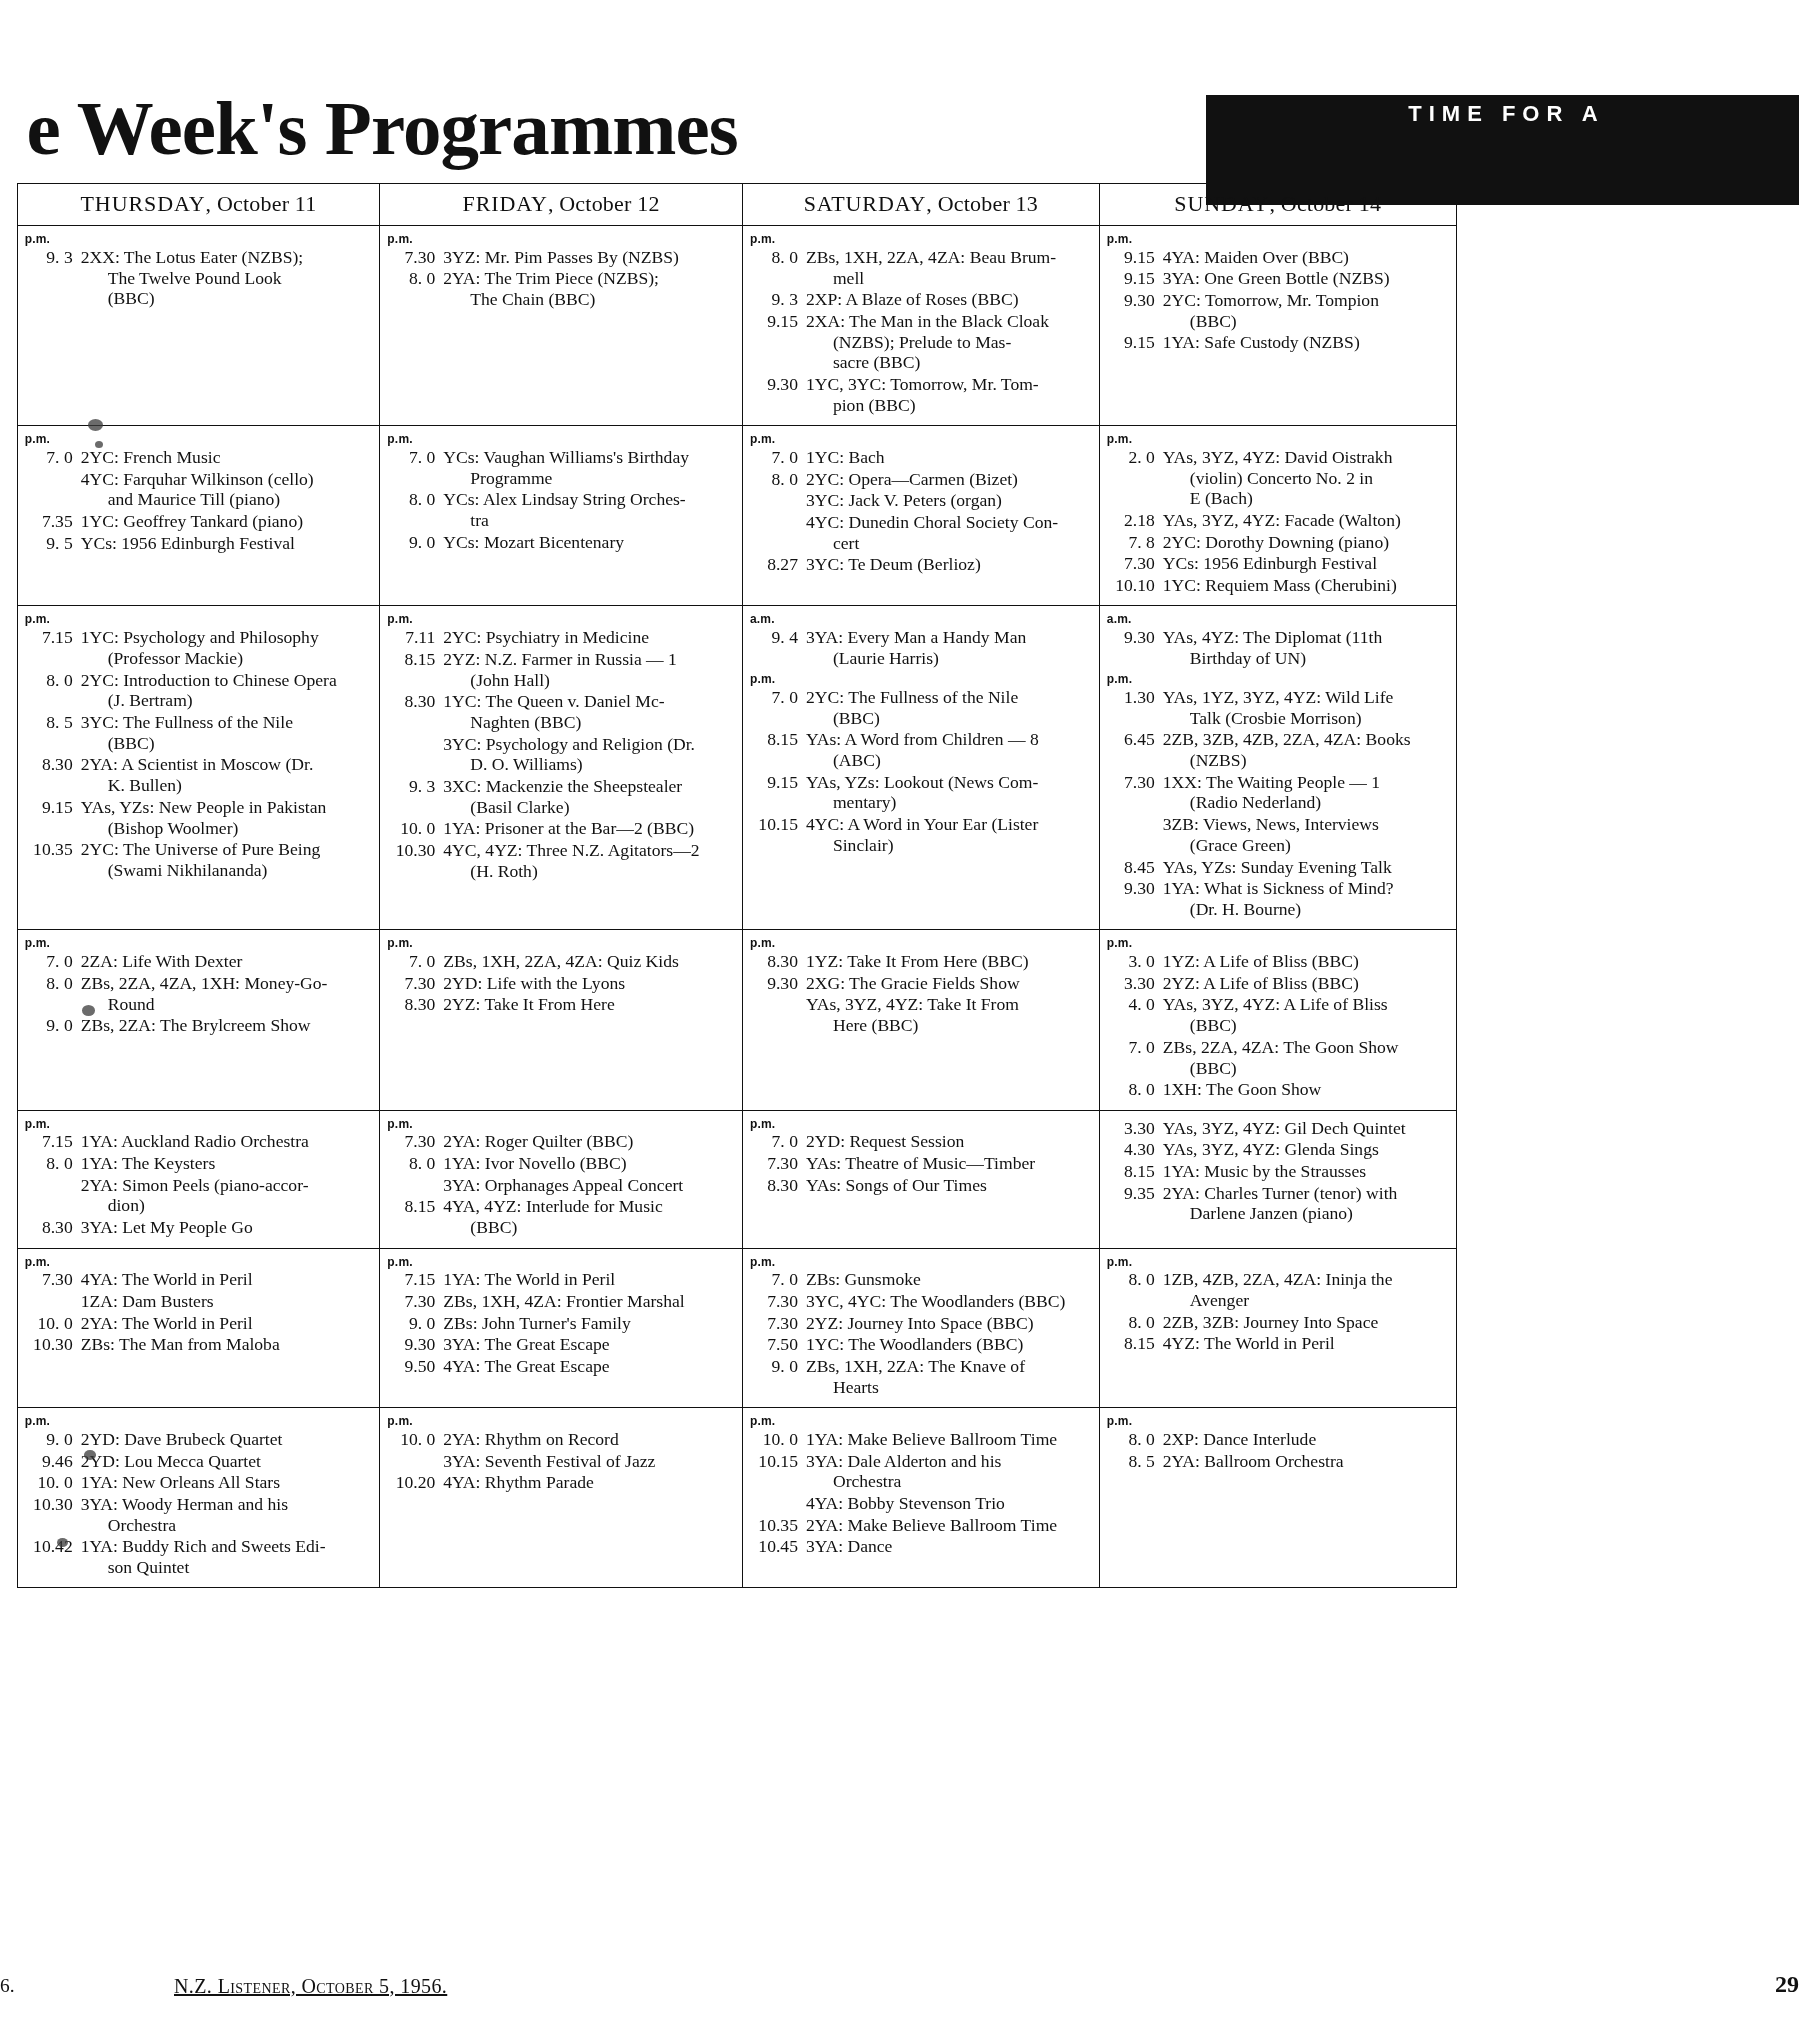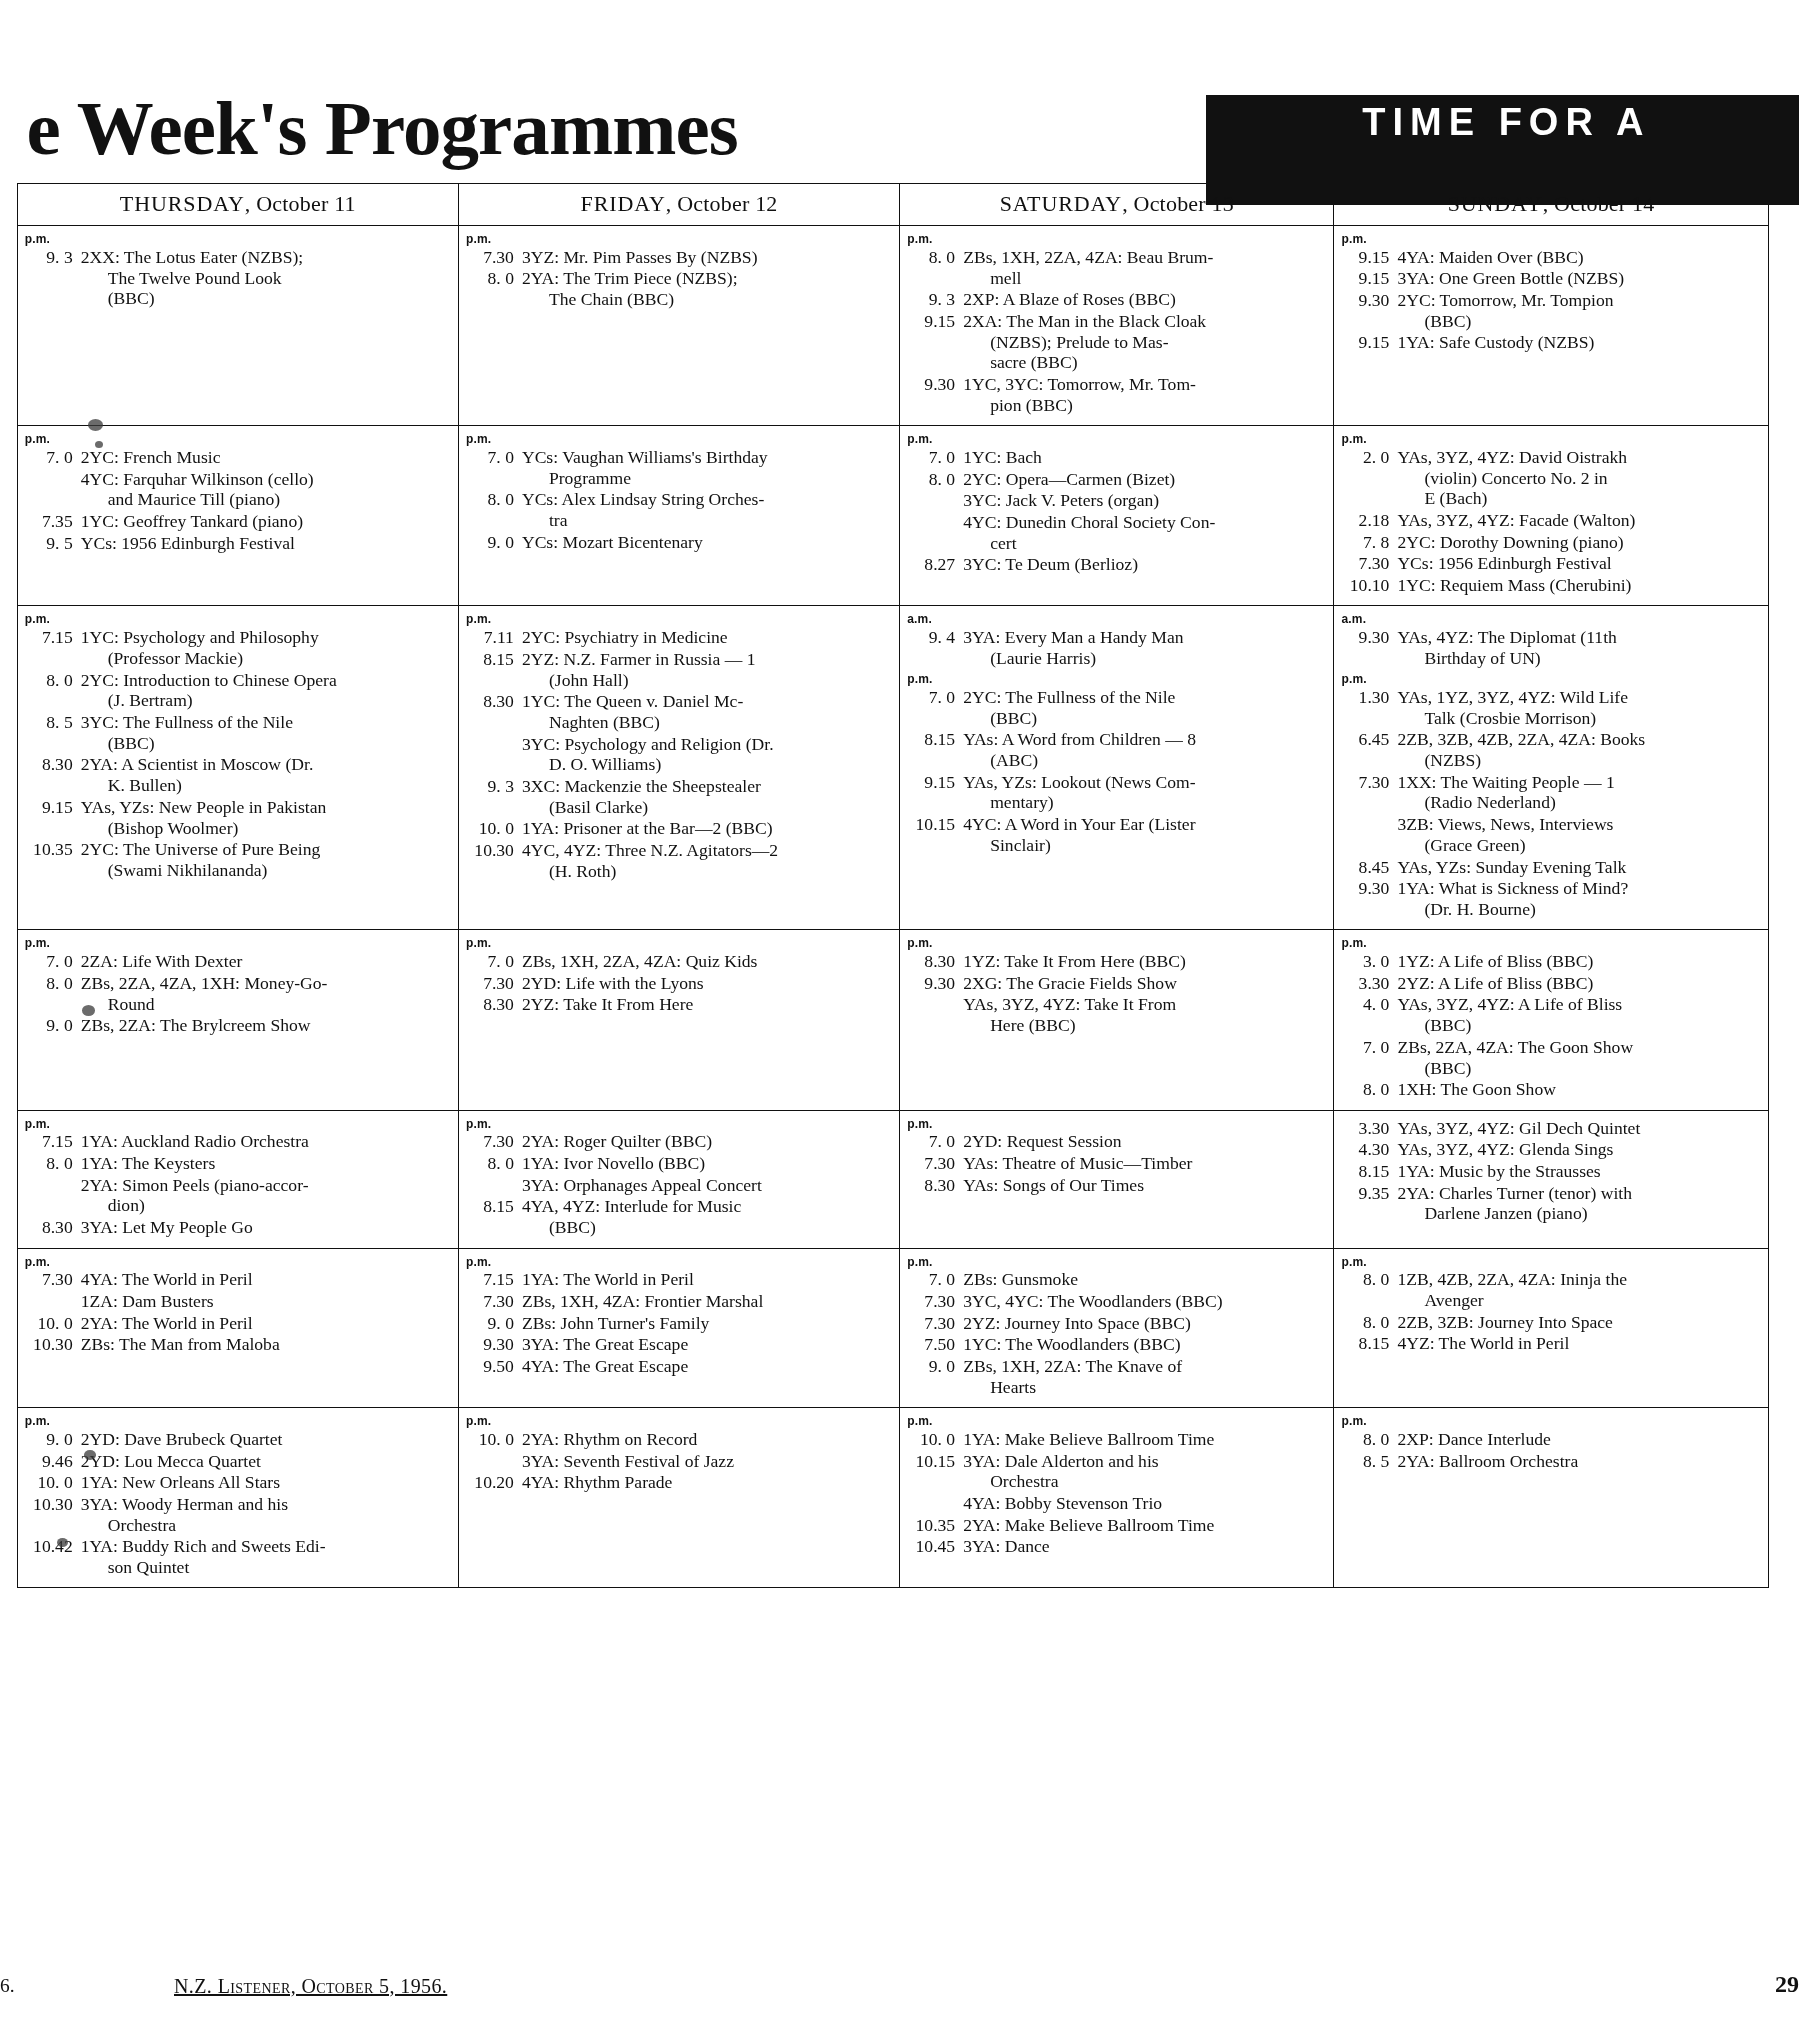--- a/index.html
+++ b/index.html
@@ -49,41 +49,41 @@
     width: 593px;
     height: 110px;
     background: #111;
     color: #fff;
     text-align: center;
     overflow: hidden;
   }
   .capstan-line1 {
     font-family: "Liberation Sans", sans-serif;
     font-weight: bold;
-    font-size: 38px;
+    font-size: 22px;
     letter-spacing: 7px;
     margin-top: 8px;
     padding-left: 8.8px;
     line-height: 1;
   }
   .capstan-line2 {
     font-family: "Liberation Sans", sans-serif;
     font-weight: bold;
     font-size: 66px;
     letter-spacing: 7px;
     line-height: 1.05;
     padding-left: 9.7px;
   }
 
   
   .grid {
     position: absolute;
     left: 16.7px;
     top: 183px;
-    width: 1752px;
+    width: 1440px;
     border: 1.8px solid #111;
     box-sizing: border-box;
   }
   table.sched {
     width: 100%;
     border-collapse: collapse;
     table-layout: fixed;
   }
   table.sched th {
     border-bottom: 1.8px solid #111;

